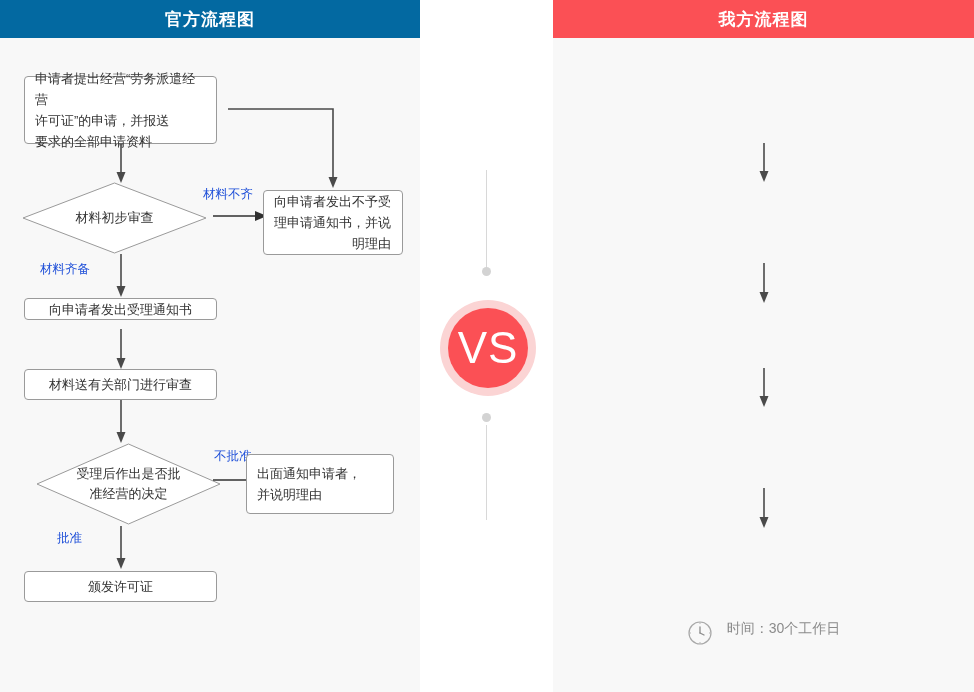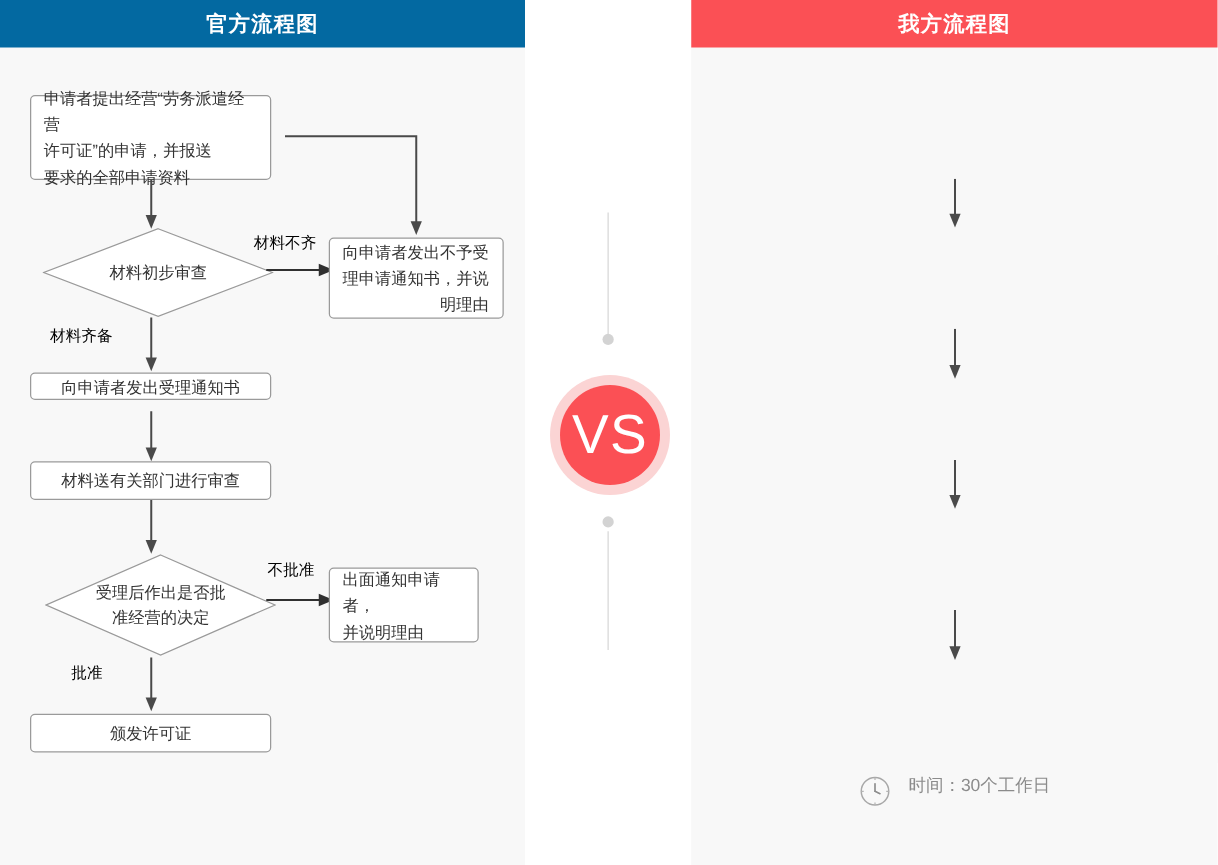--- a/index.html
+++ b/index.html
@@ -37,21 +37,21 @@
 
   .fc-diamond{position:absolute;}
   .fc-diamond svg{display:block;}
   .fc-diamond .dtext{
     position:absolute;left:0;top:0;width:100%;height:100%;
     display:flex;align-items:center;justify-content:center;
     text-align:center;font-size:13px;line-height:20px;color:#333333;
   }
 
   .fc-label{
-    position:absolute;font-size:12.5px;color:#000000;white-space:nowrap;text-align:center;
+    position:absolute;font-size:12.5px;color:#1d4ed8;white-space:nowrap;text-align:center;
   }
 
   .arrow{position:absolute;}
   .arrow svg{display:block;overflow:visible;}
 
   .rarrow{position:absolute;left:0;width:100%;display:flex;justify-content:center;}
   .rarrow svg{display:block;}
 
   .time-row{
     position:absolute;left:0;width:421px;top:620px;
@@ -106,21 +106,21 @@
       </svg>
     </div>
 
     <div class="arrow" style="left:217px;top:100px;width:130px;height:90px;">
       <svg width="130" height="90" viewBox="0 0 130 90">
         <path d="M 11 9 L 116 9 L 116 78" fill="none" stroke="#4a4a4a" stroke-width="1.6"></path>
         <polygon points="116,88 111.5,77 120.5,77" fill="#4a4a4a"></polygon>
       </svg>
     </div>
 
-    <div class="fc-diamond" style="left:34px;top:182px;width:185px;height:72px;">
+    <div class="fc-diamond" style="left:22px;top:182px;width:185px;height:72px;">
       <svg width="185" height="72" viewBox="0 0 185 72">
         <polygon points="92.5,1 184,36 92.5,71 1,36" fill="#ffffff" stroke="#9a9a9a" stroke-width="1"></polygon>
       </svg>
       <div class="dtext">材料初步审查</div>
     </div>
 
     <div class="fc-label" style="left:203px;top:186px;">材料不齐</div>
 
     <div class="arrow" style="left:213px;top:206px;width:56px;height:20px;">
       <svg width="56" height="20" viewBox="0 0 56 20">
@@ -176,21 +176,21 @@
 
     <div class="fc-label" style="left:214px;top:448px;">不批准</div>
 
     <div class="arrow" style="left:213px;top:470px;width:56px;height:20px;">
       <svg width="56" height="20" viewBox="0 0 56 20">
         <line x1="0" y1="10" x2="44" y2="10" stroke="#303030" stroke-width="1.6"></line>
         <polygon points="54,10 42,5 42,15" fill="#303030"></polygon>
       </svg>
     </div>
 
-    <div class="fc-box left-al" style="left:263px;top:454px;width:120px;height:60px;">
+    <div class="fc-box left-al" style="left:246px;top:454px;width:148px;height:60px;">
       <span style="white-space:pre-line;">出面通知申请者，
 并说明理由</span>
     </div>
 
     <div class="fc-label" style="left:57px;top:530px;">批准</div>
 
     <div class="arrow" style="left:112px;top:526px;width:18px;height:44px;">
       <svg width="18" height="44" viewBox="0 0 18 44">
         <line x1="9" y1="0" x2="9" y2="33" stroke="#4a4a4a" stroke-width="1.6"></line>
         <polygon points="9,43 4.5,32 13.5,32" fill="#4a4a4a"></polygon>

